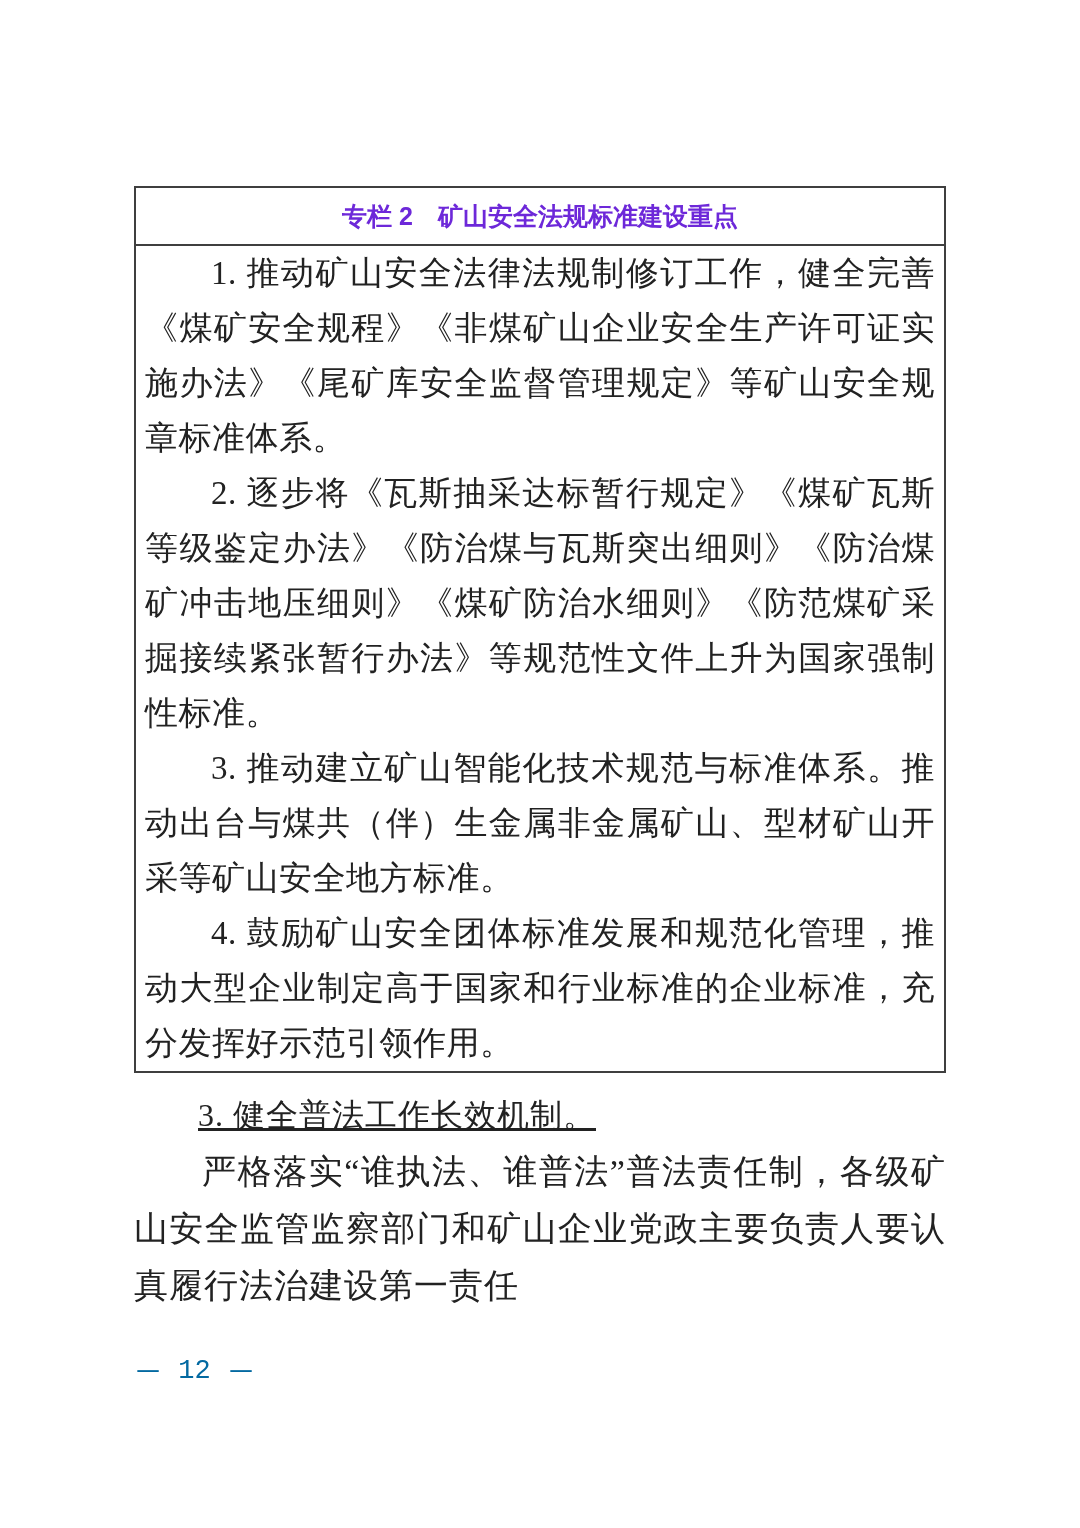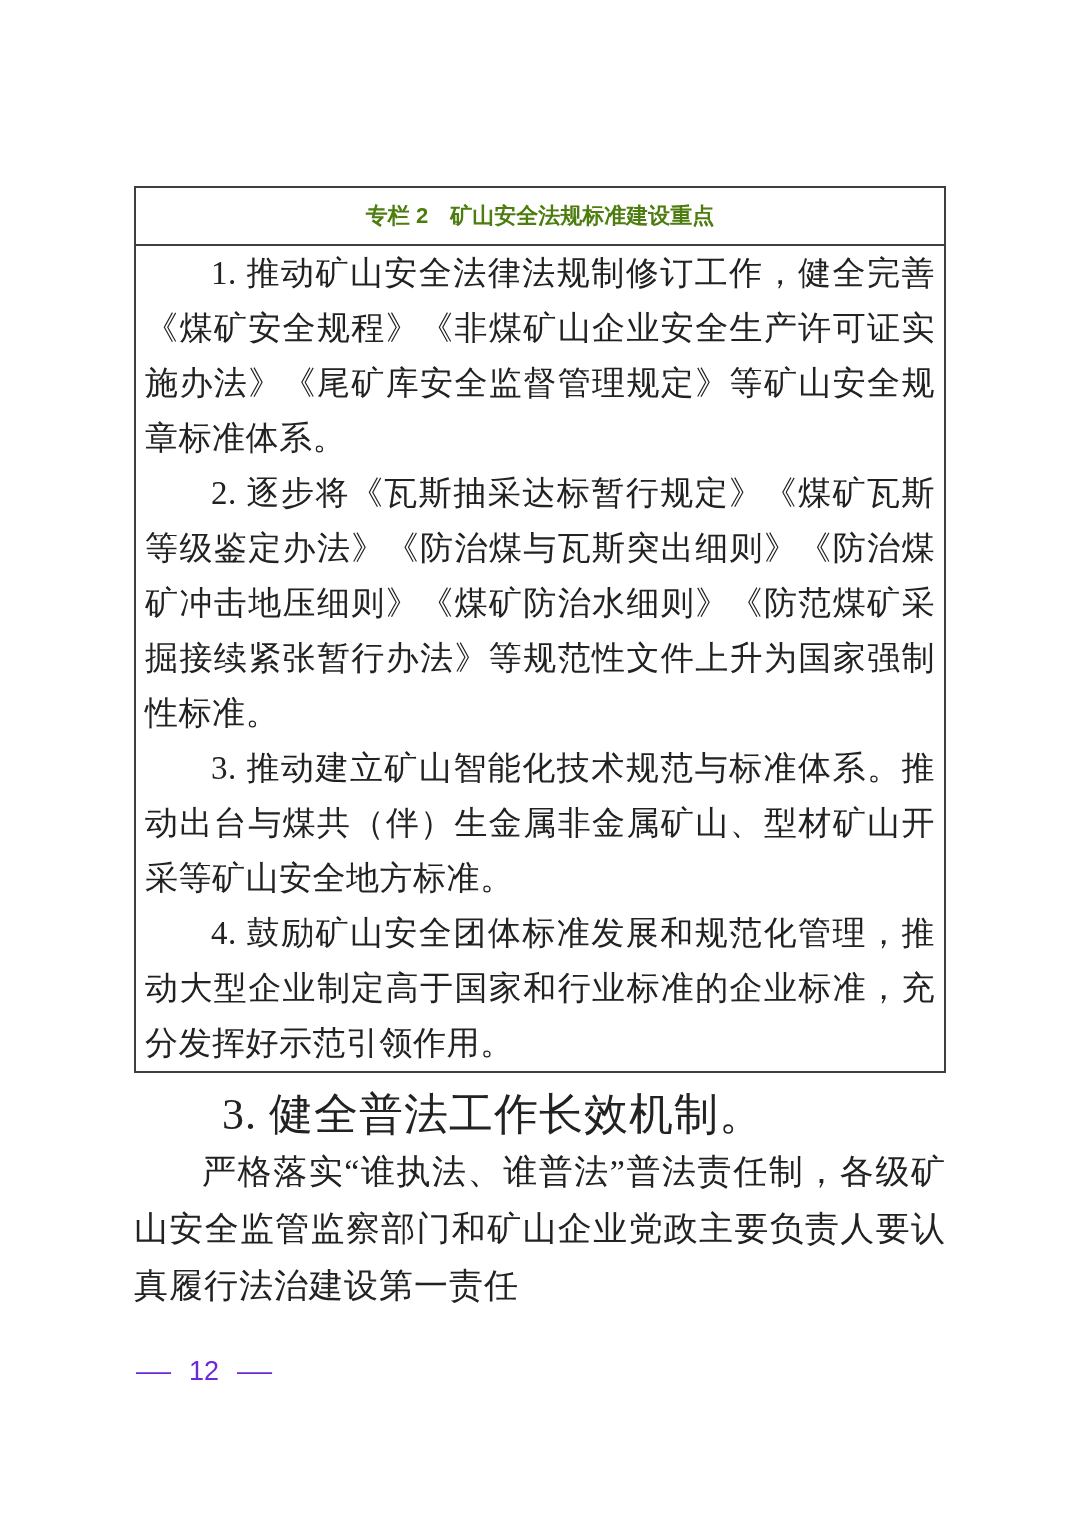--- a/index.html
+++ b/index.html
@@ -31,62 +31,63 @@
   }
   .column-box {
     margin-top: 10px;
     border: 2px solid #3f3f3f;
     box-sizing: border-box;
     width: 100%;
   }
   .box-title {
     font-family: "Liberation Sans", "DejaVu Sans", sans-serif;
     font-weight: bold;
-    font-size: 22px;
+    font-size: 25px;
     line-height: 44px;
     padding: 6px 0;
     text-align: center;
     border-bottom: 2px solid #3f3f3f;
-    color: #4d7c0f;
+    color: #6d28d9;
   }
   .box-body {
     padding: 0 9px;
   }
   .box-item {
     margin: 0;
     font-size: 33px;
     line-height: 55px;
     text-align: justify;
     text-justify: inter-ideograph;
     text-indent: 2em;
     letter-spacing: 0.5px;
   }
   .section-heading {
     margin: 14px 0 0 0;
-    font-size: 44px;
+    font-size: 32px;
     line-height: 56px;
     text-indent: 2em;
     letter-spacing: 1px;
+    text-decoration: underline;
   }
   .closing-paragraph {
     margin: 0;
     font-size: 34px;
     line-height: 57px;
     text-align: justify;
     text-justify: inter-ideograph;
     text-indent: 2em;
     letter-spacing: 1px;
   }
   .page-footer {
     position: absolute;
     top: 1356px;
     left: 140px;
     font-size: 27px;
-    color: #6d28d9;
-    font-family: Liberation Sans, sans-serif;
+    color: #0369a1;
+    font-family: Liberation Mono, monospace;
   }
   .page-footer .dash {
     display: inline-block;
     transform: scaleX(1.3);
   }
   .page-footer .page-number {
     display: inline-block;
     margin: 0 22px;
   }
 </style>

